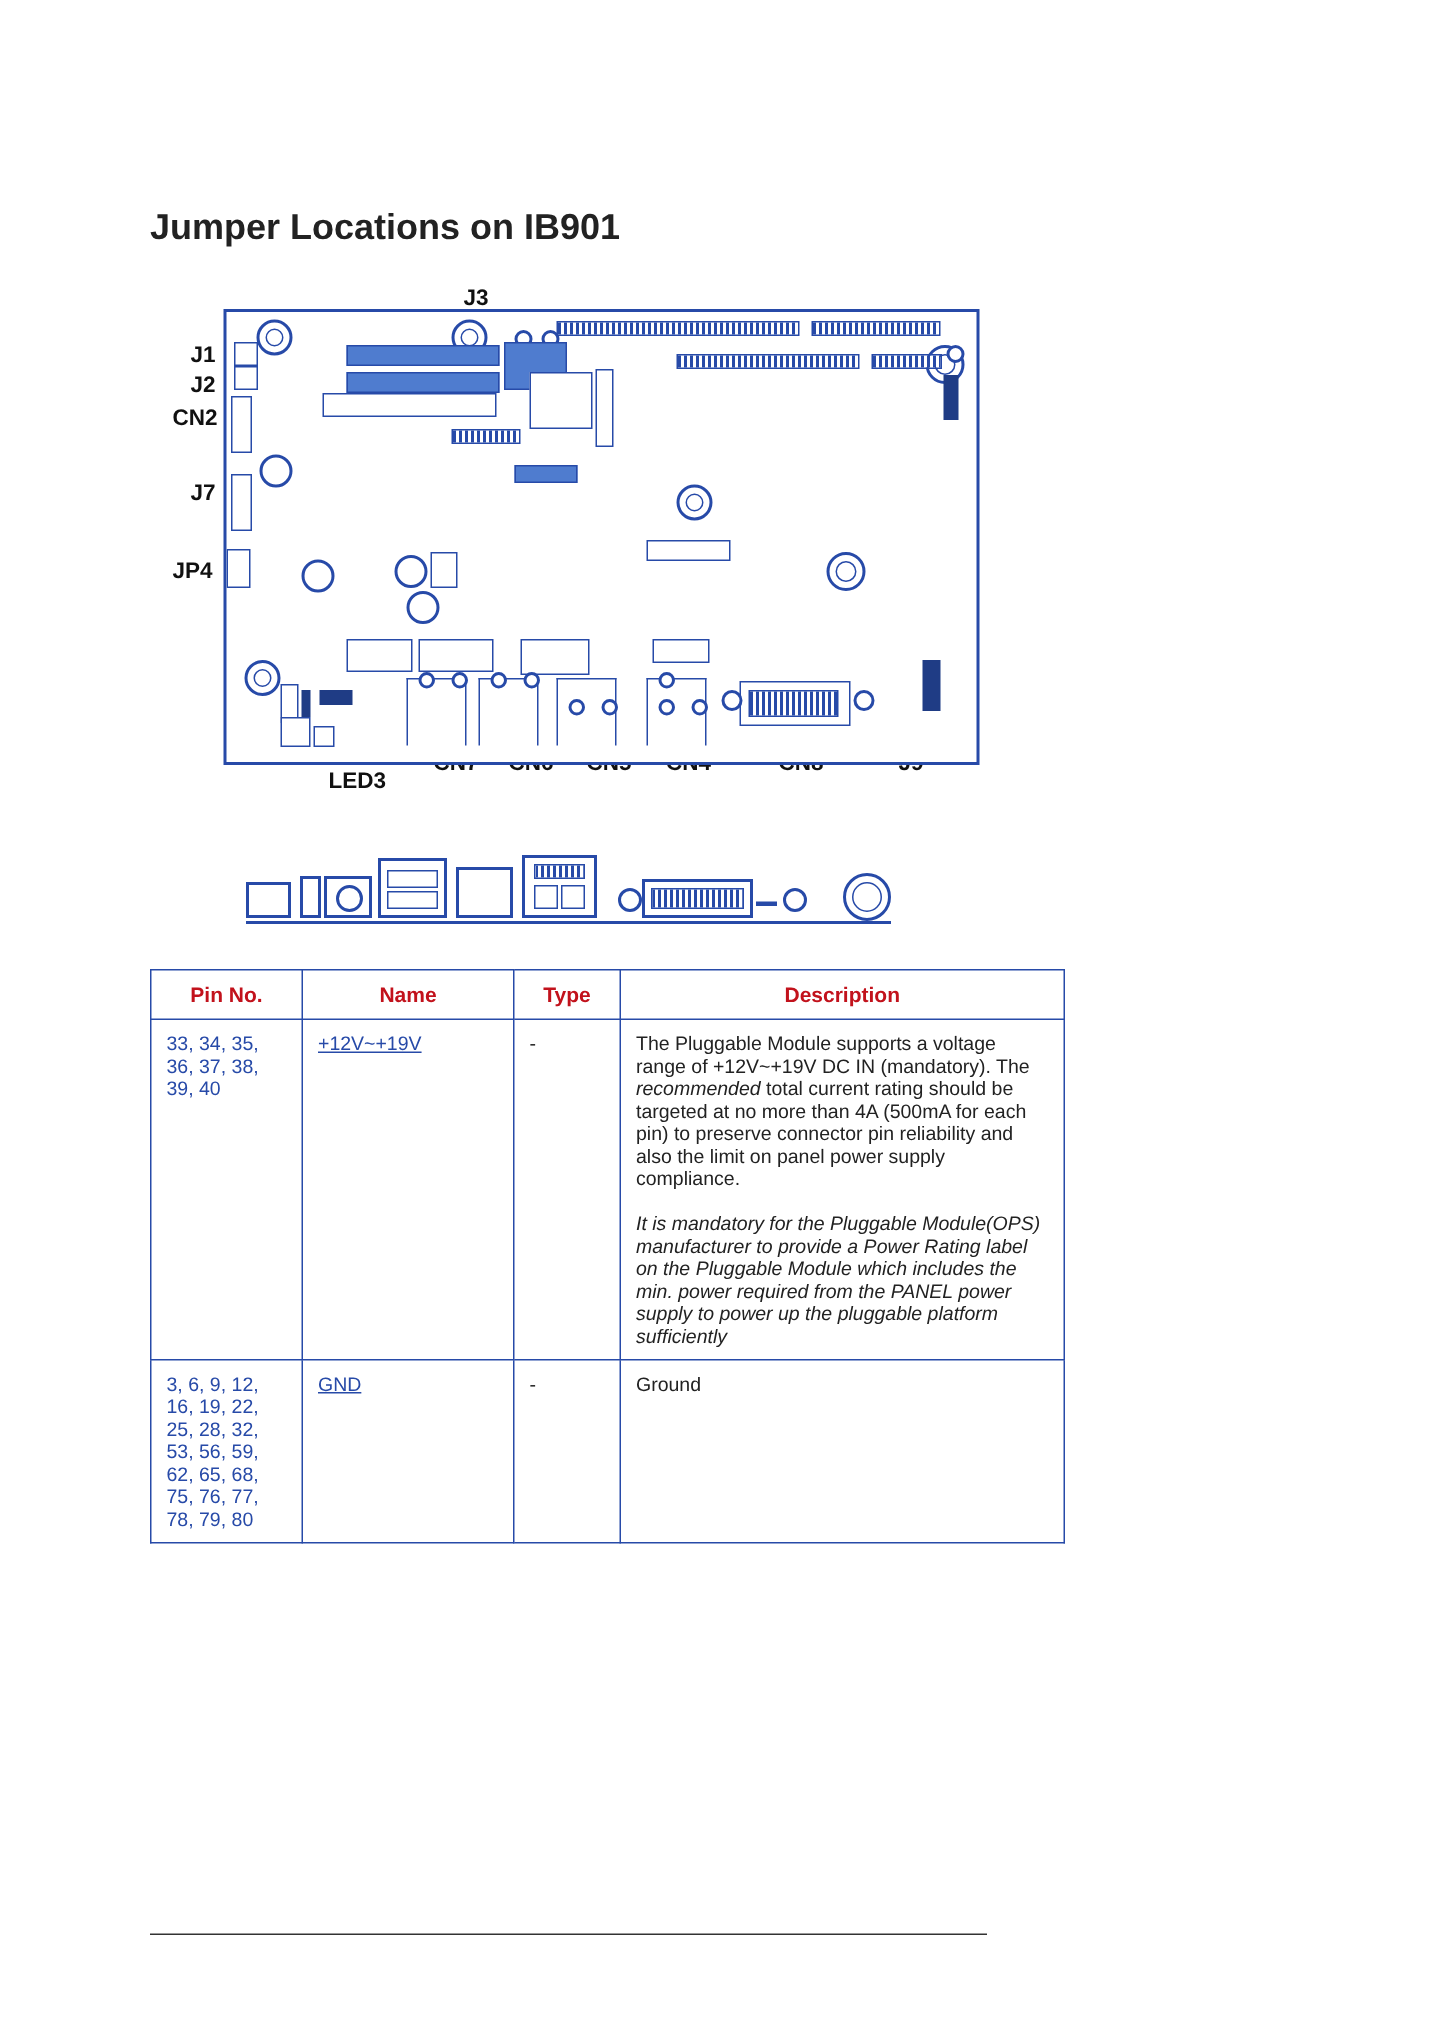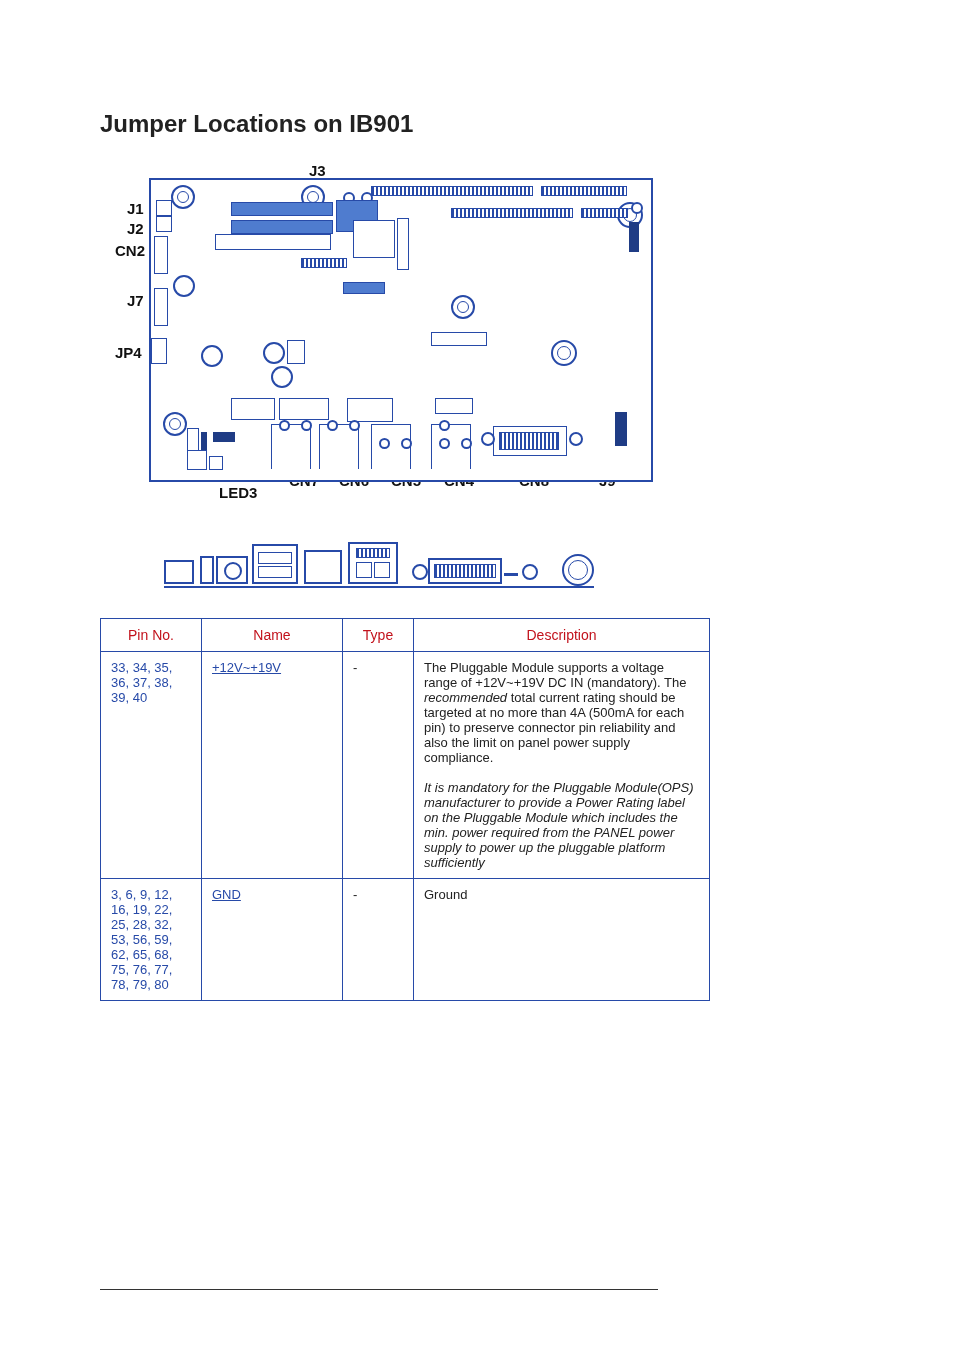--- a/index.html
+++ b/index.html
@@ -7,21 +7,21 @@
     padding: 0;
     width: 954px;
     background: #ffffff;
     font-family: Arial, Helvetica, sans-serif;
     color: #222;
   }
   .page {
     width: 758px;
     height: 1350px;
     box-sizing: border-box;
-    padding: 60px 100px 40px 100px;
+    padding: 88px 100px 40px 100px;
     position: relative;
   }
   .title {
     font-size: 24px;
     font-weight: bold;
     color: #222;
     margin: 50px 0 30px 0;
   }
   .diagram-wrap {
     display: flex;
@@ -109,21 +109,21 @@
     font-size: 13px;
   }
   table.pins th, table.pins td {
     border: 1px solid #274aa8;
     padding: 8px 10px;
     vertical-align: top;
     text-align: left;
   }
   table.pins th {
     color: #c2121c;
-    font-weight: 400;
+    font-weight: 700;
     text-align: center;
     font-size: 14px;
   }
   .col-pin { width: 80px; color: #274aa8; }
   .col-name { width: 120px; color: #274aa8; text-decoration: underline; }
   .col-type { width: 50px; text-align: center; }
   .col-desc { color: #222; }
   .col-desc em { font-style: italic; }
   .footer-rule {
     position: absolute;

